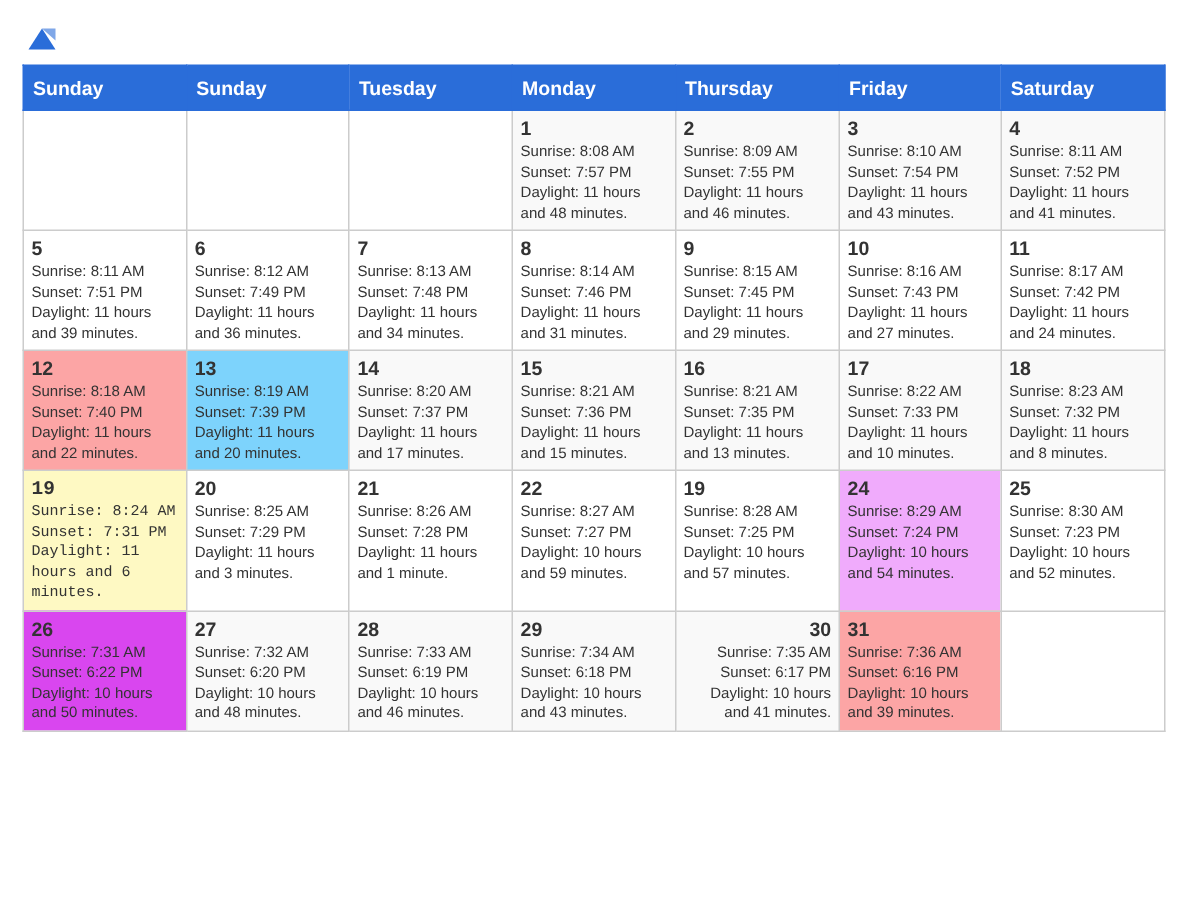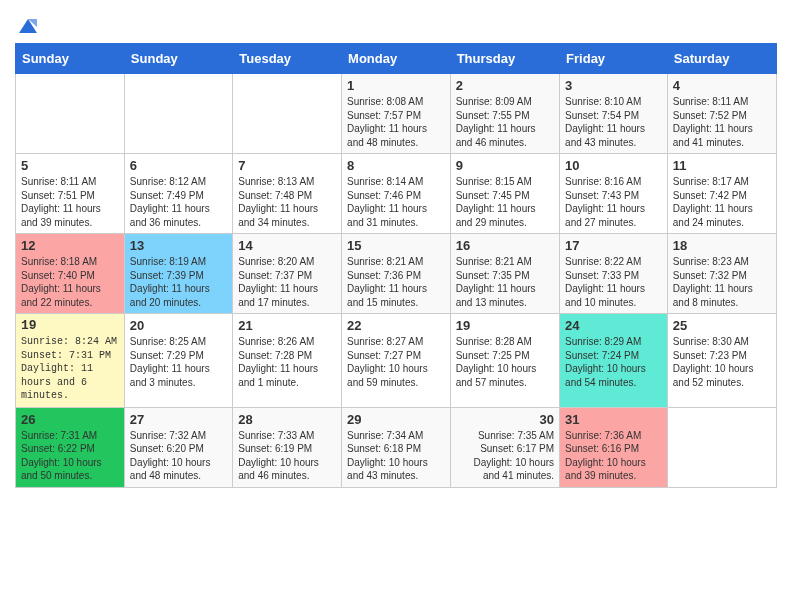--- a/index.html
+++ b/index.html
@@ -274,35 +274,35 @@
             <div class="day-info">Sunrise: 8:27 AM
 Sunset: 7:27 PM
 Daylight: 10 hours and 59 minutes.</div>
           </td>
           <td style="background: rgb(255, 255, 255);">
             <span class="day-number">19</span>
             <div class="day-info">Sunrise: 8:28 AM
 Sunset: 7:25 PM
 Daylight: 10 hours and 57 minutes.</div>
           </td>
-          <td style="background: #5eead4;">
+          <td style="background: #f0abfc;">
             <span class="day-number">24</span>
             <div class="day-info">Sunrise: 8:29 AM
 Sunset: 7:24 PM
 Daylight: 10 hours and 54 minutes.</div>
           </td>
           <td style="background: rgb(255, 255, 255);">
             <span class="day-number">25</span>
             <div class="day-info">Sunrise: 8:30 AM
 Sunset: 7:23 PM
 Daylight: 10 hours and 52 minutes.</div>
           </td>
         </tr>
         <tr>
-          <td style="background: #22c55e;">
+          <td style="background: #d946ef;">
             <span class="day-number">26</span>
             <div class="day-info">Sunrise: 7:31 AM
 Sunset: 6:22 PM
 Daylight: 10 hours and 50 minutes.</div>
           </td>
           <td style="background: rgb(249, 249, 249);">
             <span class="day-number">27</span>
             <div class="day-info">Sunrise: 7:32 AM
 Sunset: 6:20 PM
 Daylight: 10 hours and 48 minutes.</div>

